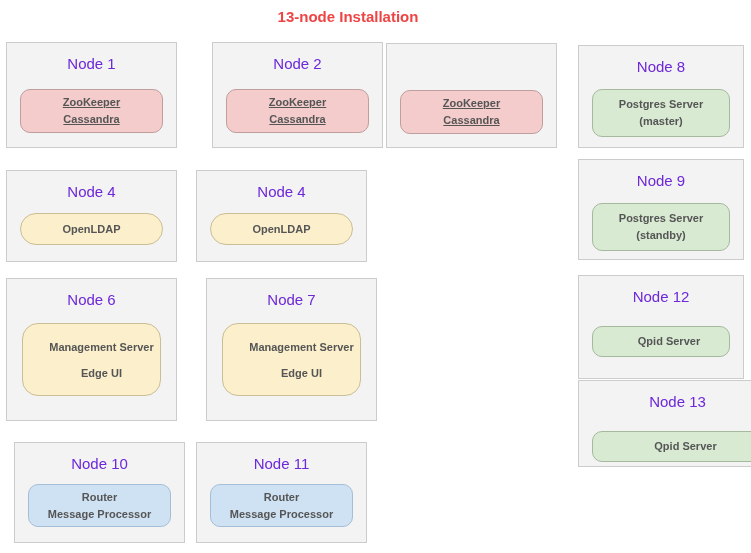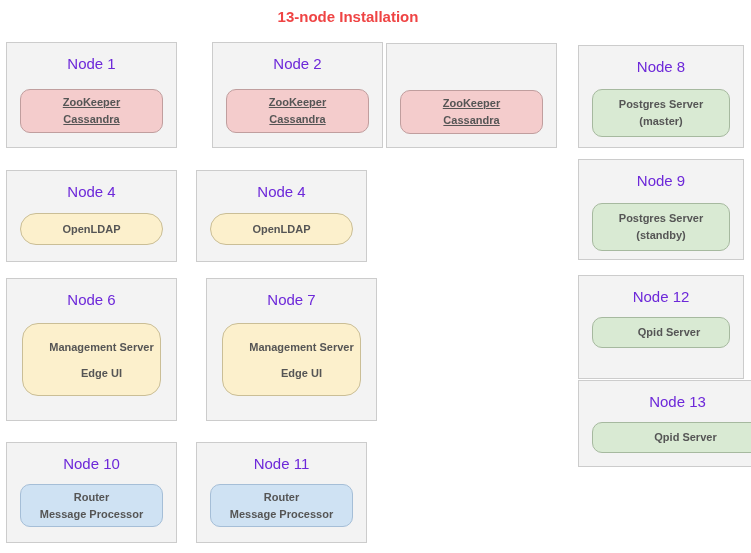--- a/index.html
+++ b/index.html
@@ -45,21 +45,21 @@
     font-weight:bold;
     line-height:17px;
     color:#555555;
   }
   
   .svc-zk     { top:46px; height:44px; }
   .svc-ldap   { top:42px; height:32px;border-radius:16px; }
   .svc-mgmt   { top:44px; height:73px; left:15px; right:15px; border-radius:16px; line-height:26px;padding-left:20px; }
   .svc-router { top:41px; height:43px; }
   .svc-pg     { top:43px; height:48px; }
-  .svc-qpid   { top:41px; height:31px;padding-left:16px; }
+  .svc-qpid   { top:50px; height:31px;padding-left:16px; }
   
   .c-red    { background:#f4cccc; border-color:#c09e9e;text-decoration:underline; }
   .c-yellow { background:#fcf0cc; border-color:#cabe96; }
   .c-green  { background:#d9ead3; border-color:#a6b99f; }
   .c-blue   { background:#cfe2f3; border-color:#a5bed7; }
 </style>
 </head>
 <body>
 
 <div class="page-title">13-node Installation</div>
@@ -133,21 +133,21 @@
   </div>
 </div>
 
 <div class="node" style="left:578px;top:275px;width:166px;height:104px">
   <div class="node-title">Node 12</div>
   <div class="svc c-green svc-qpid">
     <span>Qpid Server</span>
   </div>
 </div>
 
-<div class="node" style="left:6px;top:442px;width:171px;height:101px">
+<div class="node" style="left:14px;top:442px;width:171px;height:101px">
   <div class="node-title">Node 10</div>
   <div class="svc c-blue svc-router">
     <span>Router</span>
     <span>Message Processor</span>
   </div>
 </div>
 
 <div class="node" style="left:196px;top:442px;width:171px;height:101px">
   <div class="node-title">Node 11</div>
   <div class="svc c-blue svc-router">

